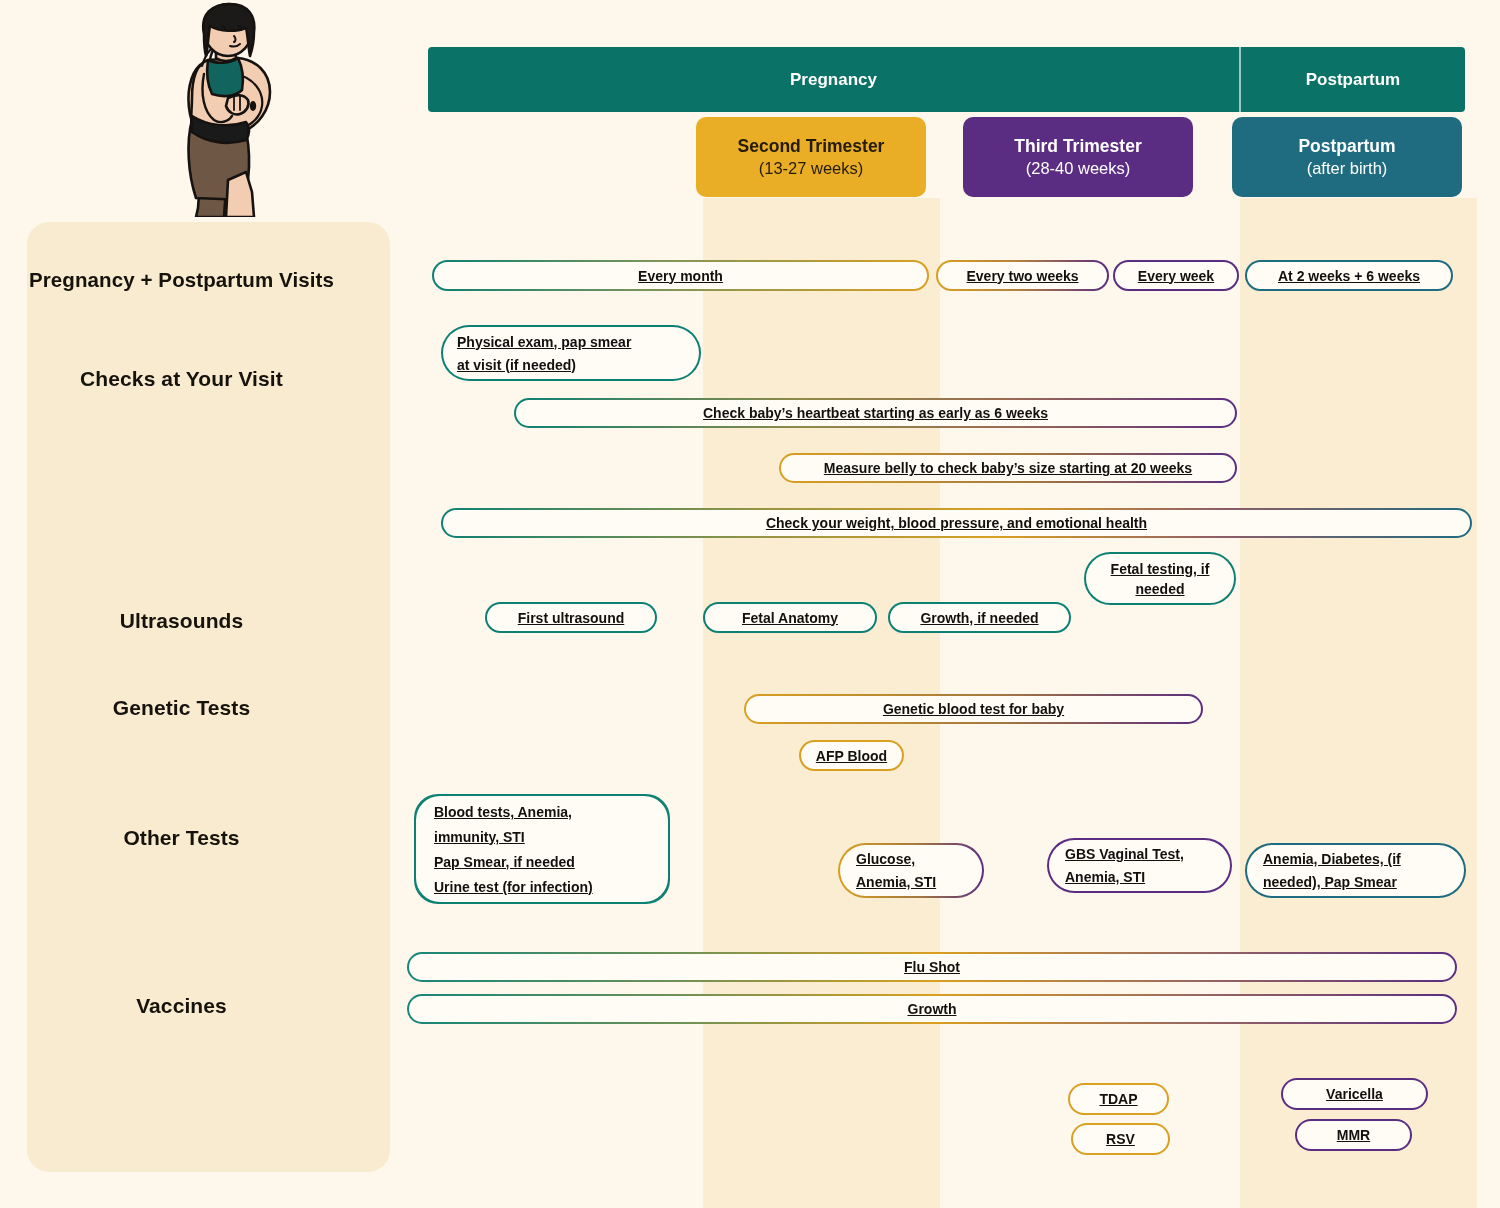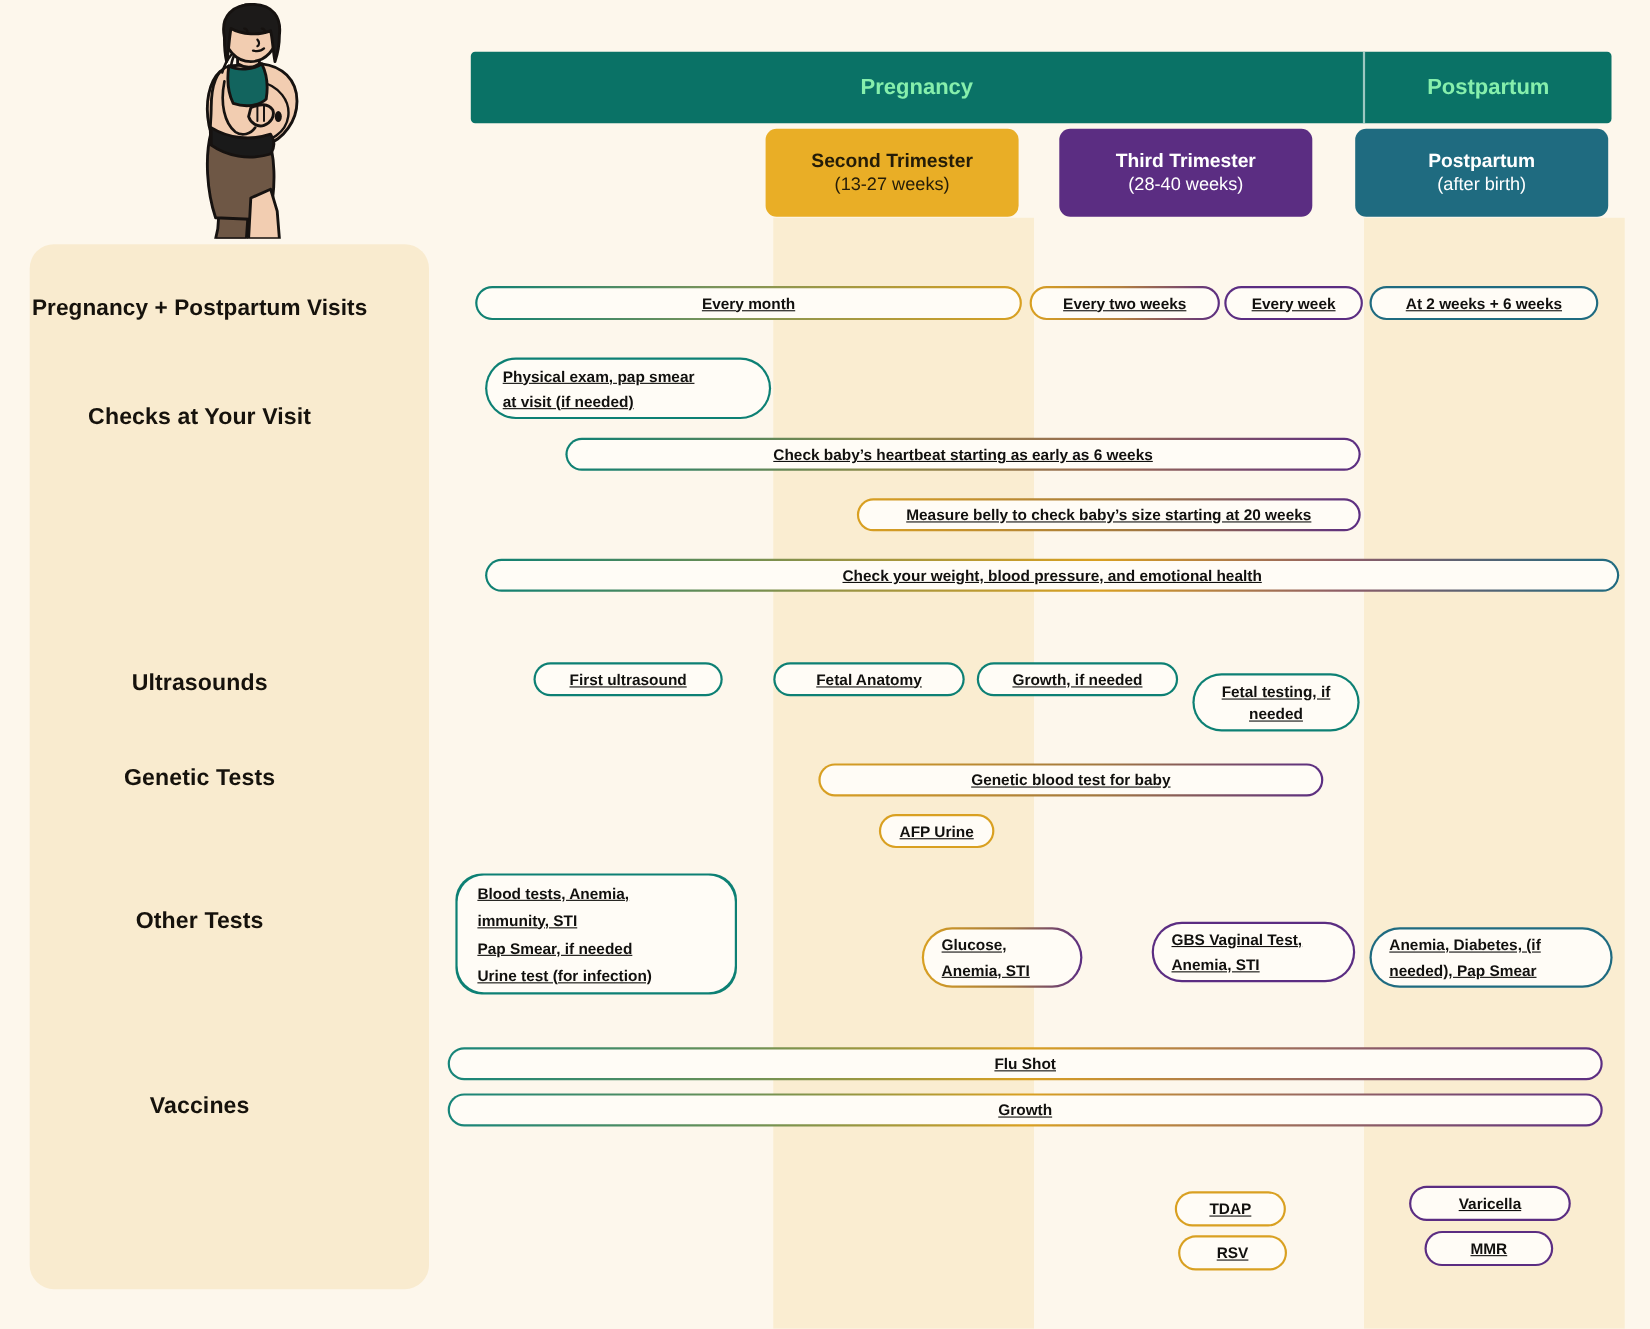--- a/index.html
+++ b/index.html
@@ -43,21 +43,21 @@
     width: 1037px; height: 65px;
     background: #0A7266; border-radius: 4px;
   }
   #top-divider {
     position: absolute; left: 811px; top: 0;
     width: 2px; height: 65px; background: #CFE5E0; opacity: .75;
   }
   .top-seg {
     position: absolute; top: 0; height: 65px;
     display: flex; align-items: center; justify-content: center;
-    color: #86efac; font-weight: bold; font-size: 20px;
+    color: #ffffff; font-weight: bold; font-size: 17px;
   }
   #top-seg-preg { left: 0;     width: 811px; }
   #top-seg-post { left: 813px; width: 224px; }
 
   
   .tri-card {
     position: absolute; top: 117px; height: 80px;
     border-radius: 10px;
     display: flex; flex-direction: column;
     align-items: center; justify-content: center;
@@ -240,37 +240,37 @@
   <div class="gpill g-teal" style="left:703px; top:602px; width:174px; height:31px;">
     <div class="inner">
         <span>Fetal Anatomy</span>
       </div>
   </div>
   <div class="gpill g-teal" style="left:888px; top:602px; width:183px; height:31px;">
     <div class="inner">
         <span>Growth, if needed</span>
       </div>
   </div>
-  <div class="gpill g-teal" style="left:1084px; top:612px; width:152px; height:53px;">
+  <div class="gpill g-teal" style="left:1084px; top:552px; width:152px; height:53px;">
     <div class="inner">
         <div class="lines" style="text-align:center; gap:4px;">
       <span>Fetal testing, if</span>
       <span>needed</span>
     </div>
       </div>
   </div>
 
   <div class="gpill g-amber-purple-2" style="left:744px; top:694px; width:459px; height:30px;">
     <div class="inner">
         <span>Genetic blood test for baby</span>
       </div>
   </div>
   <div class="gpill g-amber" style="left:799px; top:740px; width:105px; height:31px;">
     <div class="inner">
-        <span>AFP Urine</span>
+        <span>AFP Blood</span>
       </div>
   </div>
 
   <div class="gpill g-teal" style="left:414px; top:794px; width:256px; height:110px; border-radius:24px;">
     <div class="inner left" style="border-radius:24px; padding:0 18px;">
         <div class="lines" style="gap:9px;">
       <span>Blood tests, Anemia,</span>
       <span>immunity, STI</span>
       <span>Pap Smear, if needed</span>
       <span>Urine test (for infection)</span>

